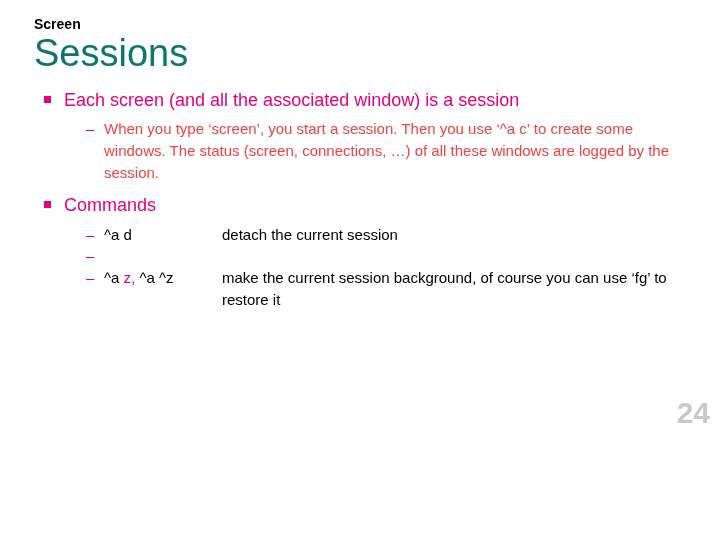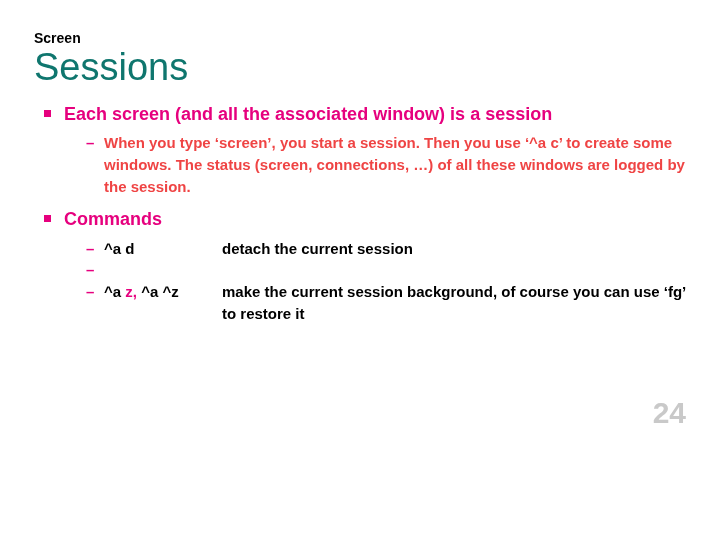--- a/index.html
+++ b/index.html
@@ -8,21 +8,21 @@
     width: 720px;
     height: 540px;
     background: #ffffff;
     font-family: Verdana, Geneva, sans-serif;
     color: #000;
     position: relative;
     overflow: hidden;
   }
   .slide {
     box-sizing: border-box;
-    padding: 30px 34px 20px 34px;
+    padding: 16px 34px 20px 34px;
     width: 720px;
     height: 448px;
     position: relative;
   }
   .kicker {
     font-size: 14px;
     font-weight: bold;
     color: #000;
     margin: 0 0 2px 0;
   }
@@ -30,21 +30,20 @@
     font-size: 38px;
     font-weight: normal;
     color: #0f766e;
     margin: 0 0 14px 0;
     line-height: 1.05;
   }
   ul.top {
     list-style: none;
     margin: 0;
     padding: 0 0 0 10px;
-    font-weight: bold;
   }
   ul.top > li {
     position: relative;
     padding-left: 20px;
     margin-bottom: 8px;
   }
   ul.top > li::before {
     content: "";
     position: absolute;
     left: 0;
@@ -96,21 +95,21 @@
     width: 118px;
     flex-shrink: 0;
   }
   .cmd-desc {
     flex: 1;
   }
   .cmd-z { color: #e6007e; }
   .comma { color: #e6007e; }
   .page-num {
     position: absolute;
-    right: 34px;
+    right: 10px;
     bottom: 18px;
     font-size: 30px;
     font-weight: bold;
     color: #c9c9c9;
     font-family: Verdana, Geneva, sans-serif;
   }
 </style>
 </head>
 <body>
 

